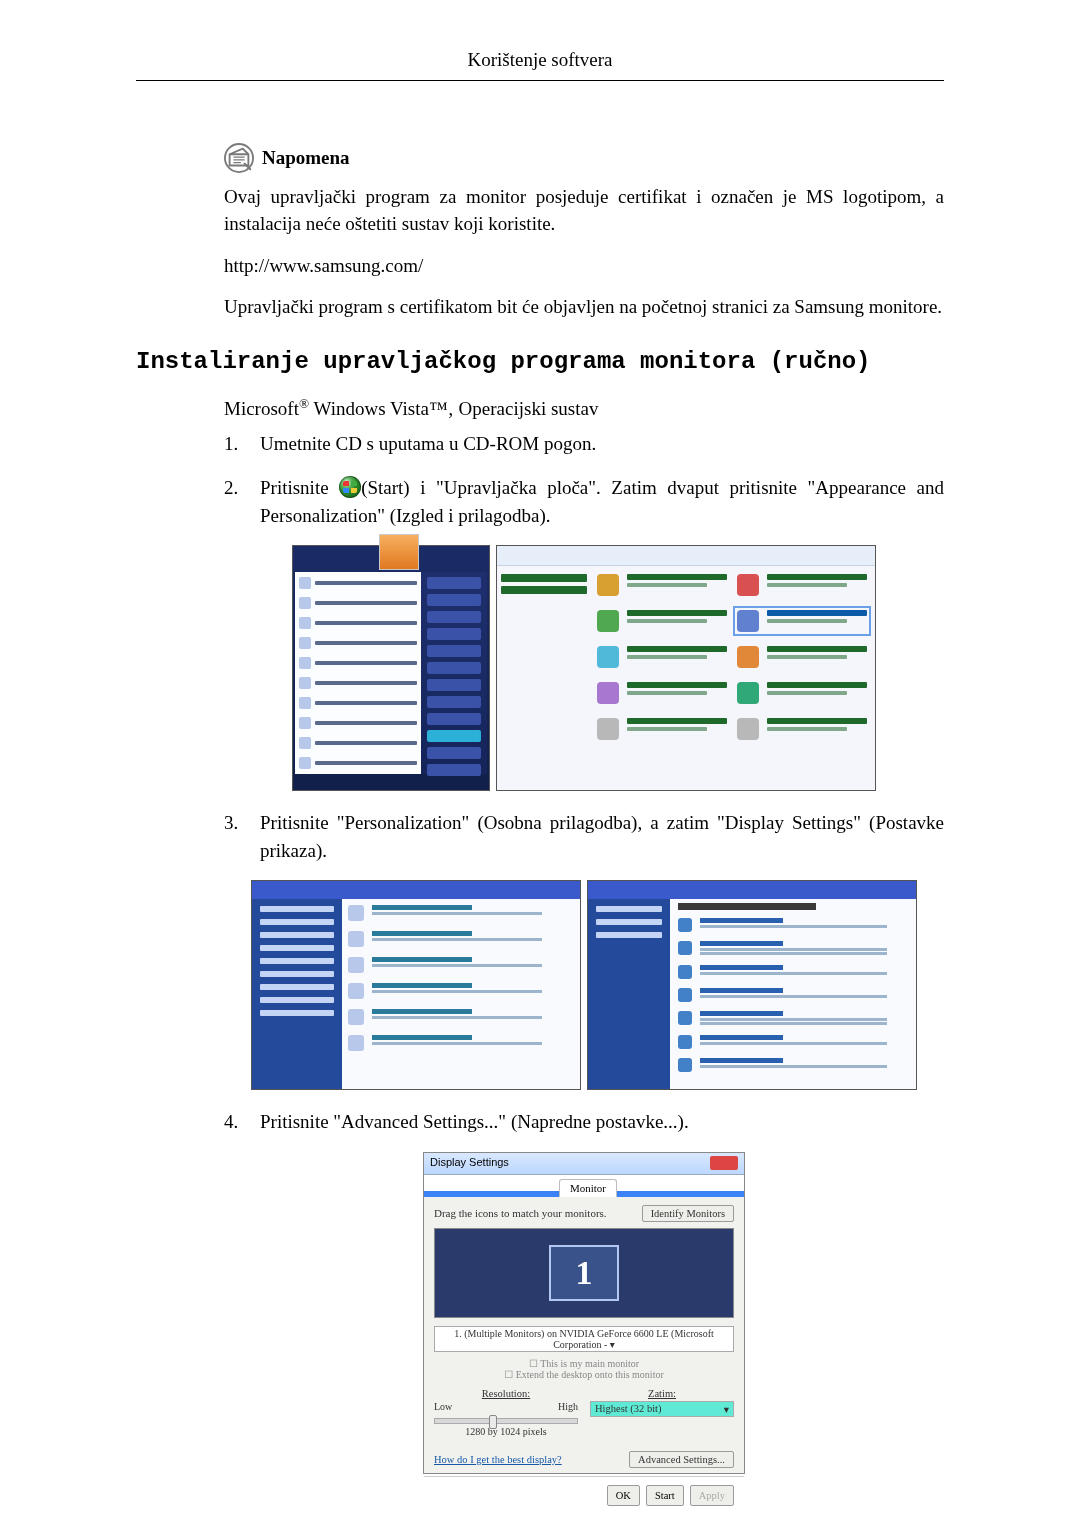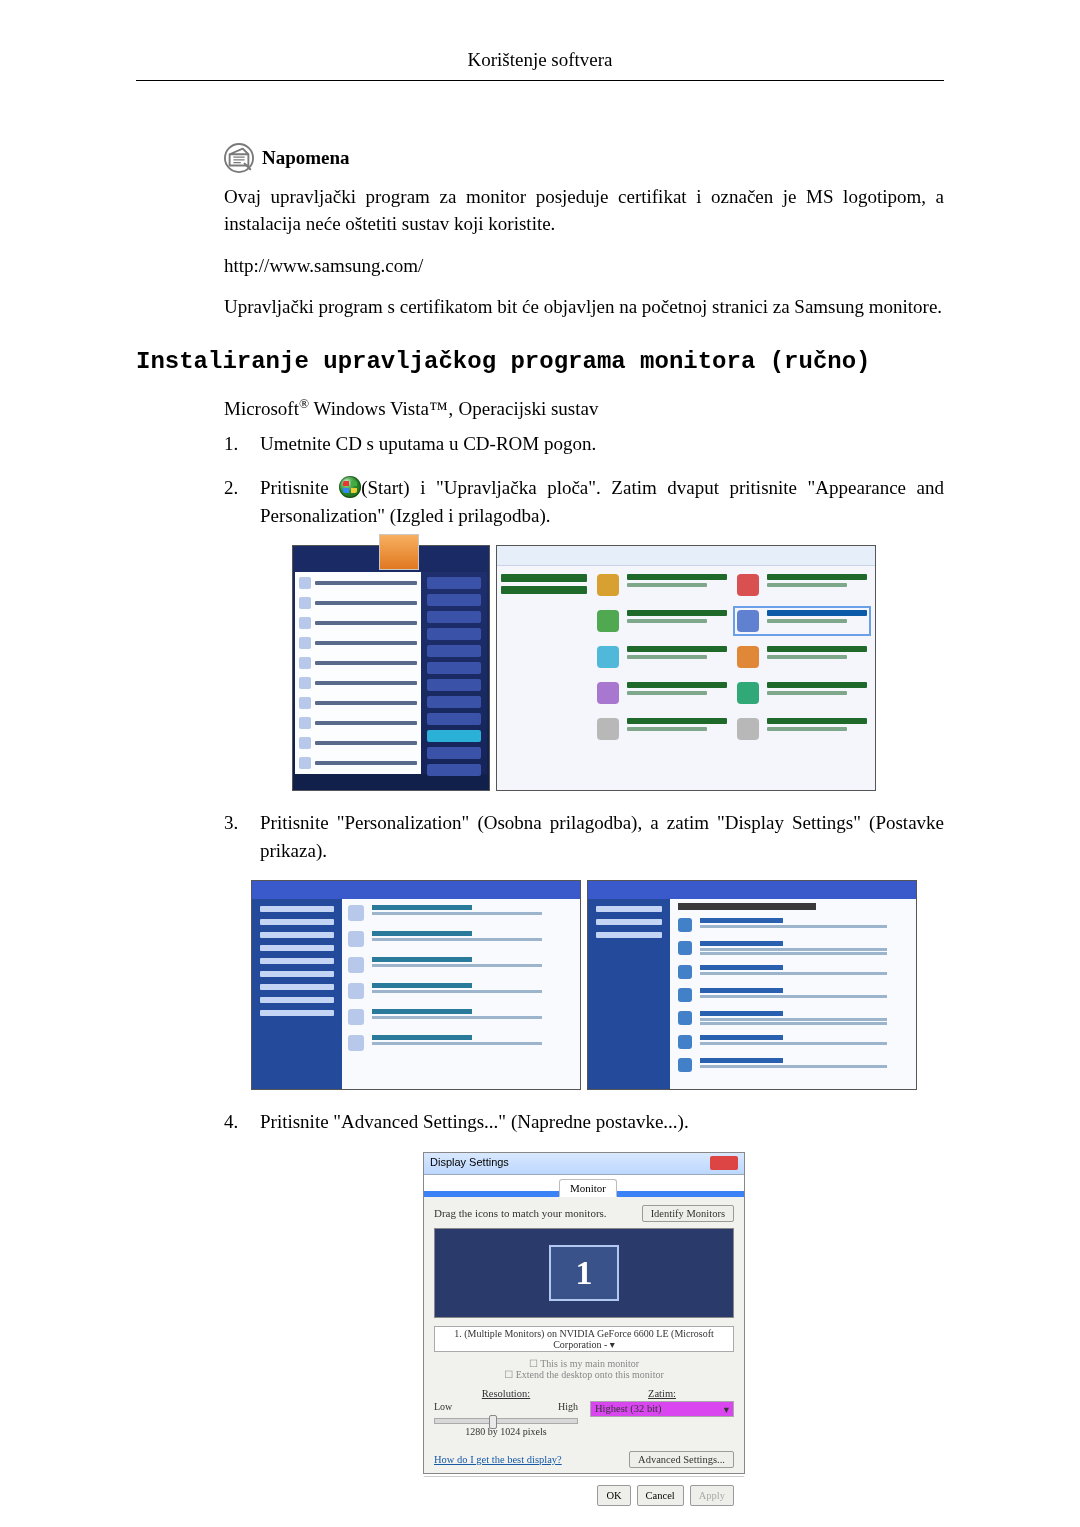--- a/index.html
+++ b/index.html
@@ -195,21 +195,21 @@
       color:#fff; font-size:34px; font-weight:bold;
     }
     .dispset .combo { border:1px solid #aaa; padding:1px 4px; background:#fff; font-size:10px; margin-bottom:6px; }
     .dispset .chk { font-size:10px; color:#888; }
     .dispset .sliders { display:flex; justify-content:space-between; margin-top:8px; }
     .dispset .slcol { width:48%; }
     .dispset .sllabel { font-size:10.5px; text-decoration:underline; margin-bottom:2px; }
     .dispset .track { height:6px; background:#d8d8d8; border:1px solid #aaa; position:relative; margin:6px 0 2px; }
     .dispset .thumb { position:absolute; left:38%; top:-4px; width:8px; height:14px; background:#eaeaea; border:1px solid #888; border-radius:2px; }
     .dispset .resval { text-align:center; font-size:10px; margin-top:2px; }
-    .dispset .select { border:1px solid #aaa; background:#d946ef; font-size:10.5px; padding:1px 4px; display:flex; justify-content:space-between; }
+    .dispset .select { border:1px solid #aaa; background:#5eead4; font-size:10.5px; padding:1px 4px; display:flex; justify-content:space-between; }
     .dispset .advrow { display:flex; justify-content:space-between; align-items:center; margin-top:14px; }
     .dispset .helplink { color:#165aa6; font-size:10.5px; text-decoration:underline; }
     .dispset .footer { display:flex; justify-content:flex-end; gap:6px; padding:8px 10px; border-top:1px solid #ccc; }
     .dispset .footer .btn.def { font-weight:normal; }
     .dispset .footer .btn.disabled { color:#aaa; }
   </style>
 </head>
 <body>
 
 <div class="running-head">Korištenje softvera</div>
@@ -573,21 +573,21 @@
                 </div>
             </div>
           </div>
           <div class="advrow">
             <span class="helplink">How do I get the best display?</span>
             <span class="btn">Advanced Settings...</span>
           </div>
         </div>
         <div class="footer">
           <span class="btn def">OK</span>
-          <span class="btn">Cancel</span>
+          <span class="btn">Start</span>
           <span class="btn disabled">Apply</span>
         </div>
       </div>
     </div>
 
   </div>
 
 </div>
 
 </body></html>

